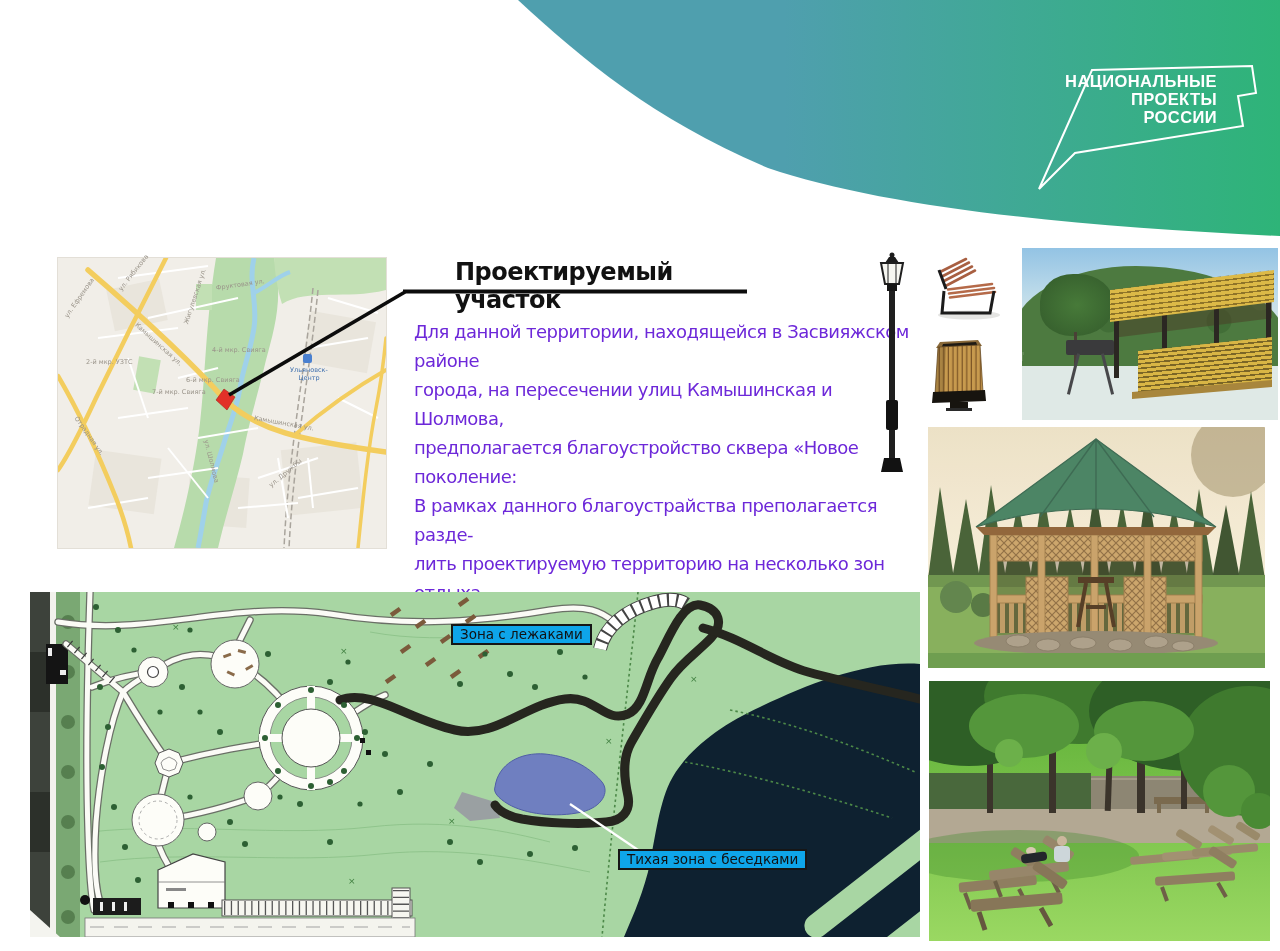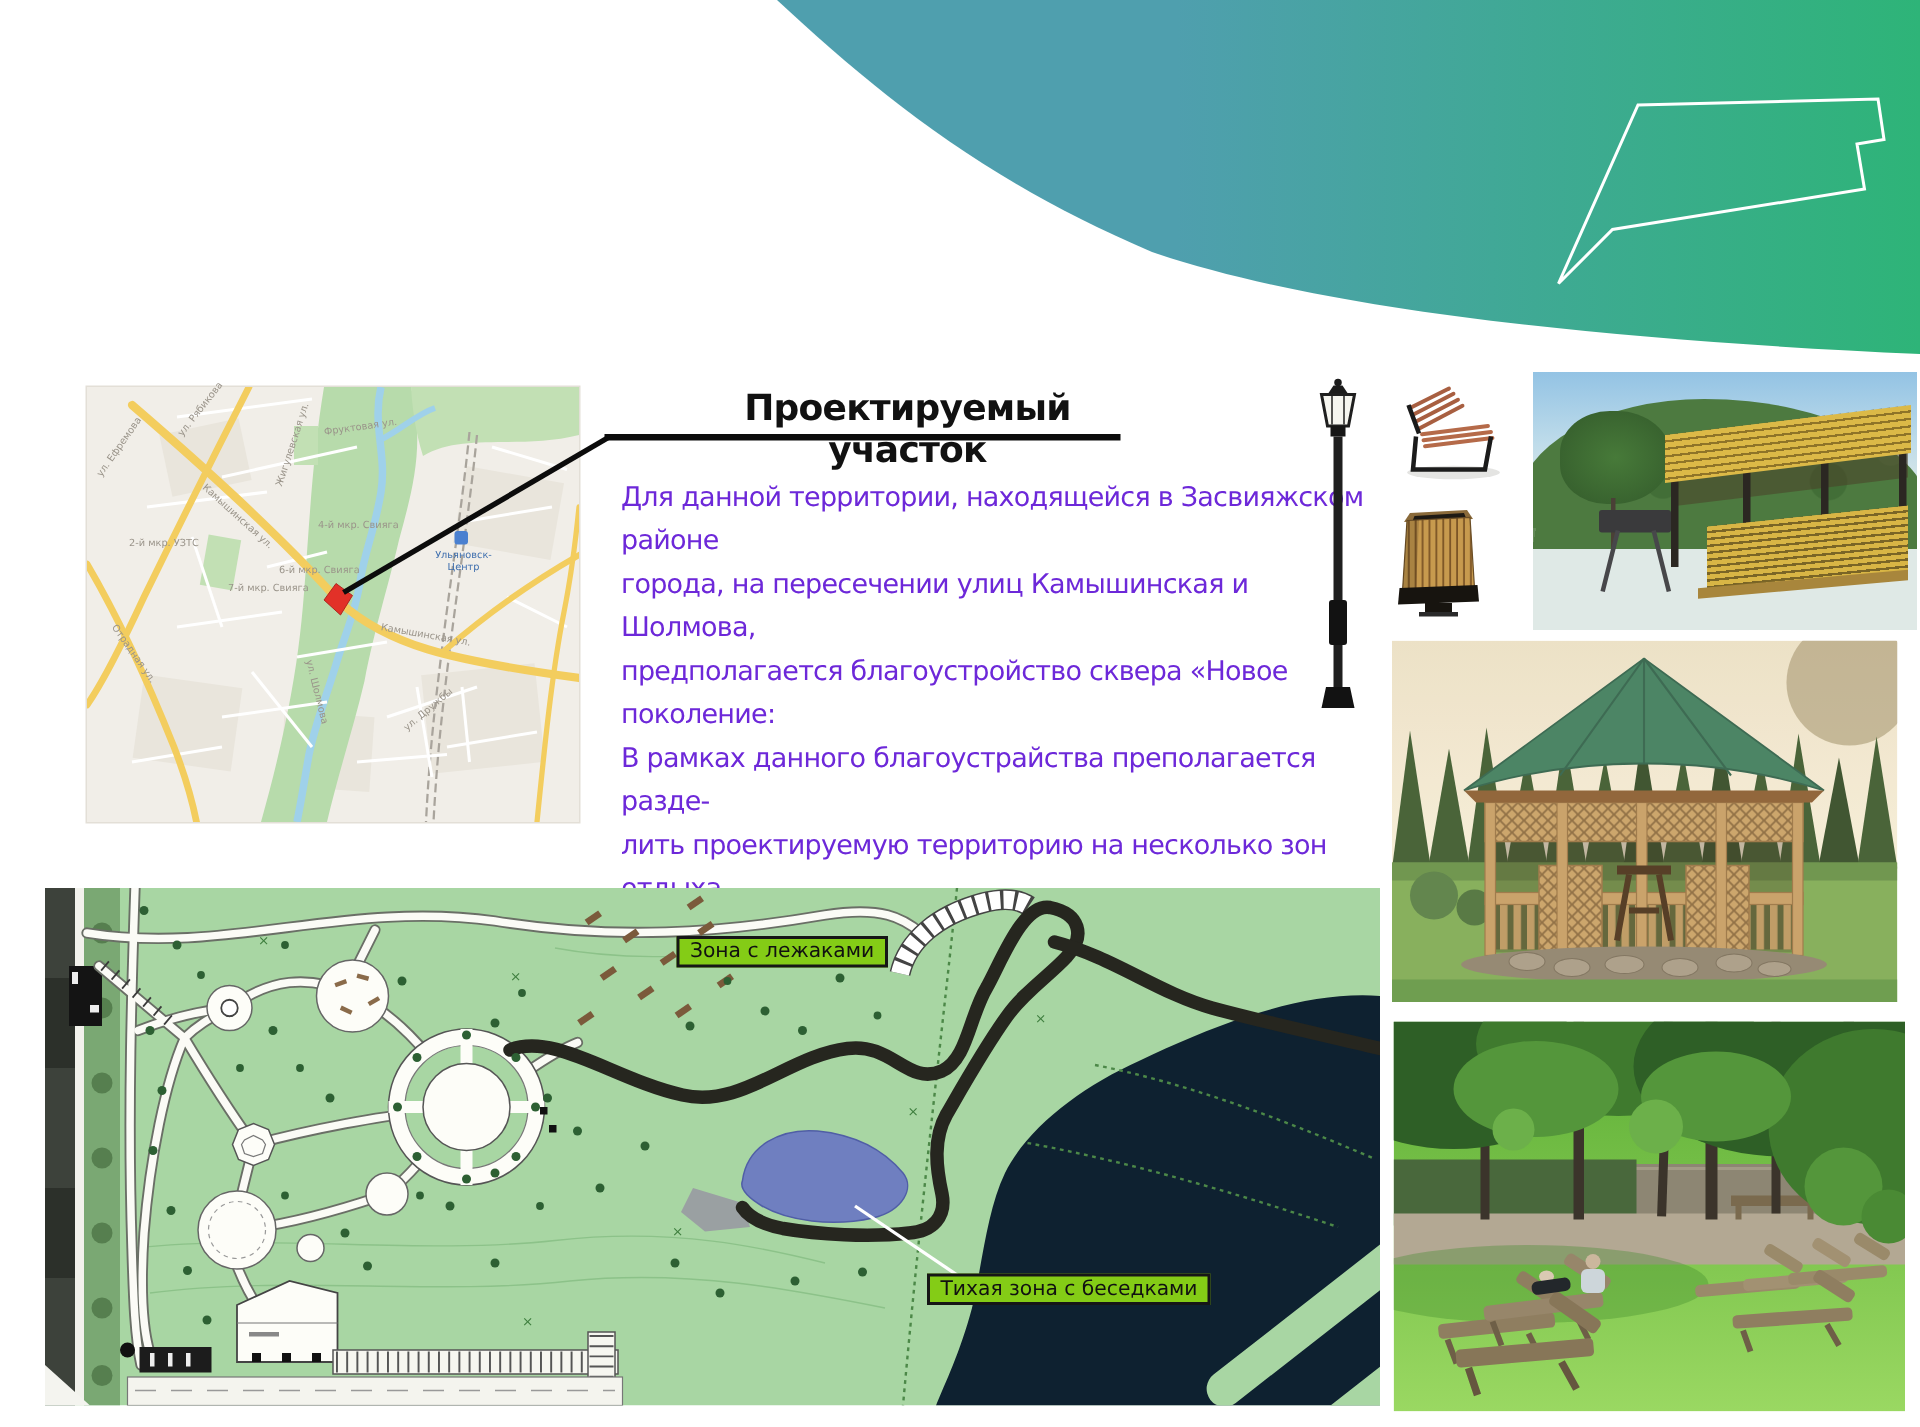--- a/index.html
+++ b/index.html
@@ -21,21 +21,21 @@
 
   
   .map{position:absolute;left:58px;top:258px;width:328px;height:290px;background:#f1eee8;
        outline:1px solid #e3dfd7;}
   .ms{position:absolute;font-size:6.5px;color:#9a948a;white-space:nowrap;transform-origin:left center;}
   .ms.blue{color:#3f6fae;}
   .station-label{position:absolute;left:223px;top:108px;width:56px;text-align:center;
                  font-size:6.5px;line-height:8px;color:#3f6fae;white-space:pre-line;}
 
   
-  .sec-heading{position:absolute;left:455px;top:258px;width:300px;text-align:center;
+  .sec-heading{position:absolute;left:455px;top:258px;width:300px;
                font-weight:700;font-size:24px;letter-spacing:-.5px;color:#111;}
   .body-text{position:absolute;left:414px;top:317px;width:500px;font-size:18px;
              line-height:29px;letter-spacing:-.5px;color:#6d28d9;white-space:pre-line;}
   .overlay-svg{position:absolute;left:0;top:0;pointer-events:none;z-index:6;}
 
   
   .photo{position:absolute;overflow:hidden;}
   .photo div{position:absolute;}
 
   
@@ -59,41 +59,46 @@
   .pv-wall{left:116px;top:96px;width:134px;height:46px;transform:skewY(-6deg);
      background:repeating-linear-gradient(180deg,#d8b545 0 3px,#7a6526 3px 4.6px);}
   .pv-floor{left:110px;top:138px;width:140px;height:7px;transform:skewY(-5deg);background:#a8863c;}
   .pv-bbq{left:44px;top:92px;width:48px;height:15px;background:#3a3a3c;border-radius:2px;}
   .pv-bbq-leg{width:3px;height:42px;background:#47474a;}
 
   
 
   
   .plan{position:absolute;left:30px;top:592px;width:890px;height:345px;}
-  .plan-label{position:absolute;background:#84cc16;border:2px solid #161616;color:#111;
+  .plan-label{position:absolute;background:#0ea5e9;border:2px solid #161616;color:#111;
       font-size:13.5px;line-height:15px;padding:1px 7px;white-space:nowrap;z-index:4;}
 </style>
 </head>
 <body>
 
 <div class="page">
 
   <svg class="banner-svg" width="1280" height="245">
     <defs>
       <linearGradient id="bannerGrad" x1="0.35" y1="0" x2="1" y2="0">
         <stop offset="0" stop-color="#4f9fae"></stop>
           <stop offset="1" stop-color="#2eb478"></stop>
       </linearGradient>
     </defs>
     <path d="M518,0 C585,62 655,120 768,168 C882,207 1075,227 1280,236 L1280,0 Z" fill="url(#bannerGrad)"></path>
   </svg>
 
   <svg class="flag-svg" width="232" height="140">
     <path d="M62,10 L222,6 L226,33 L208,36 L213,66 L45,93 L9,129 Z" fill="none" stroke="#fff" stroke-width="2" stroke-linejoin="miter"></path>
   </svg>
+  <div class="logo-text">
+    <span>НАЦИОНАЛЬНЫЕ</span>
+    <span>ПРОЕКТЫ</span>
+    <span>РОССИИ</span>
+  </div>
 
 
   <div class="map">
     <svg width="328" height="290" viewBox="0 0 328 290">
       <rect width="328" height="290" fill="#f1eee8"></rect>
       <g fill="#e9e5dc">
         <rect x="34" y="196" width="66" height="56" transform="rotate(8 67 224)"></rect>
         <rect x="226" y="188" width="76" height="66" transform="rotate(-6 264 221)"></rect>
         <rect x="248" y="58" width="66" height="52" transform="rotate(10 281 84)"></rect>
         <rect x="52" y="26" width="54" height="42" transform="rotate(-12 79 47)"></rect>

